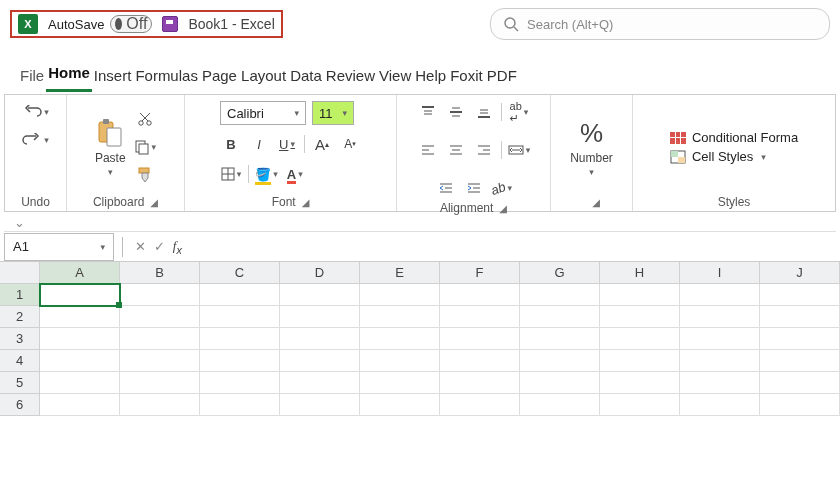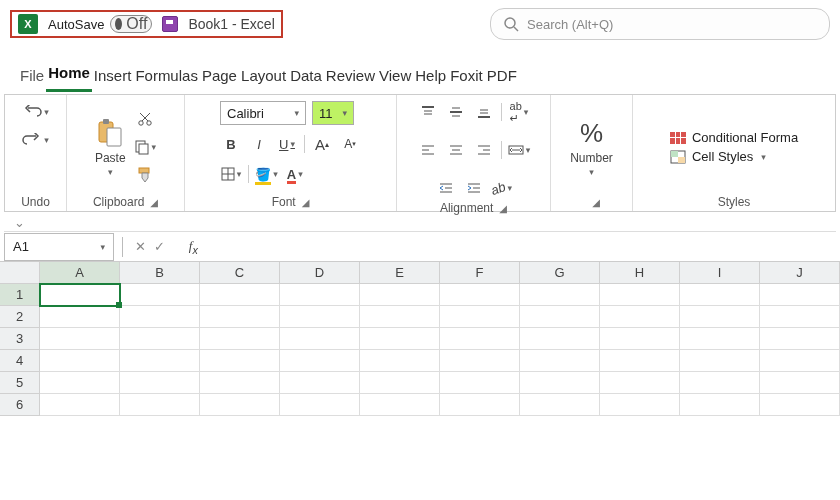--- a/index.html
+++ b/index.html
@@ -49,21 +49,21 @@
   .mini-table { width: 16px; height: 12px; display: grid; grid-template-columns: repeat(3,1fr); grid-template-rows: repeat(2,1fr); gap: 1px; }
   .mini-table span { background: #d9534f; }
   .mini-table.alt span:nth-child(odd){ background:#1a7f3b;} .mini-table.alt span:nth-child(even){background:#b8e2c5;}
 
   .collapse-bar { height: 18px; border-bottom: 1px solid #ddd; margin: 0 4px; display: flex; align-items: center; padding-left: 10px; color: #888; }
 
   .namebox-row { display: flex; align-items: center; height: 30px; border-bottom: 1px solid #ccc; }
   .namebox { width: 110px; height: 28px; border: 1px solid #bbb; margin-left: 4px; display: flex; align-items: center; justify-content: space-between; padding: 0 8px; background: #fff; }
   .fx-sep { width: 1px; background: #bbb; height: 20px; margin: 0 8px; }
   .fx-btn { color: #888; padding: 0 4px; cursor: pointer; }
-  .fx-label { font-style: italic; font-family: "Cambria Math", serif; color: #444; margin-left: 16px; }
+  .fx-label { font-style: italic; font-family: "Cambria Math", serif; color: #444; }
 
   
   .sheet { display: grid; grid-template-columns: 40px repeat(10, 80px); }
   .hdr { background: #eef0f1; border-right: 1px solid #d0d0d0; border-bottom: 1px solid #d0d0d0; height: 22px; display: flex; align-items: center; justify-content: center; font-size: 13px; color: #444; }
   .rowhdr { background: #eef0f1; border-right: 1px solid #d0d0d0; border-bottom: 1px solid #d0d0d0; height: 22px; display: flex; align-items: center; justify-content: center; font-size: 13px; color: #444; }
   .cell { border-right: 1px solid #ddd; border-bottom: 1px solid #ddd; height: 22px; }
   .hdr.sel, .rowhdr.sel { background: #d7e4d8; }
   .cell.sel { outline: 2px solid #1a7f3b; outline-offset: -1px; position: relative; }
   .cell.sel::after { content: ""; position: absolute; right: -3px; bottom: -3px; width: 6px; height: 6px; background: #1a7f3b; }
 

